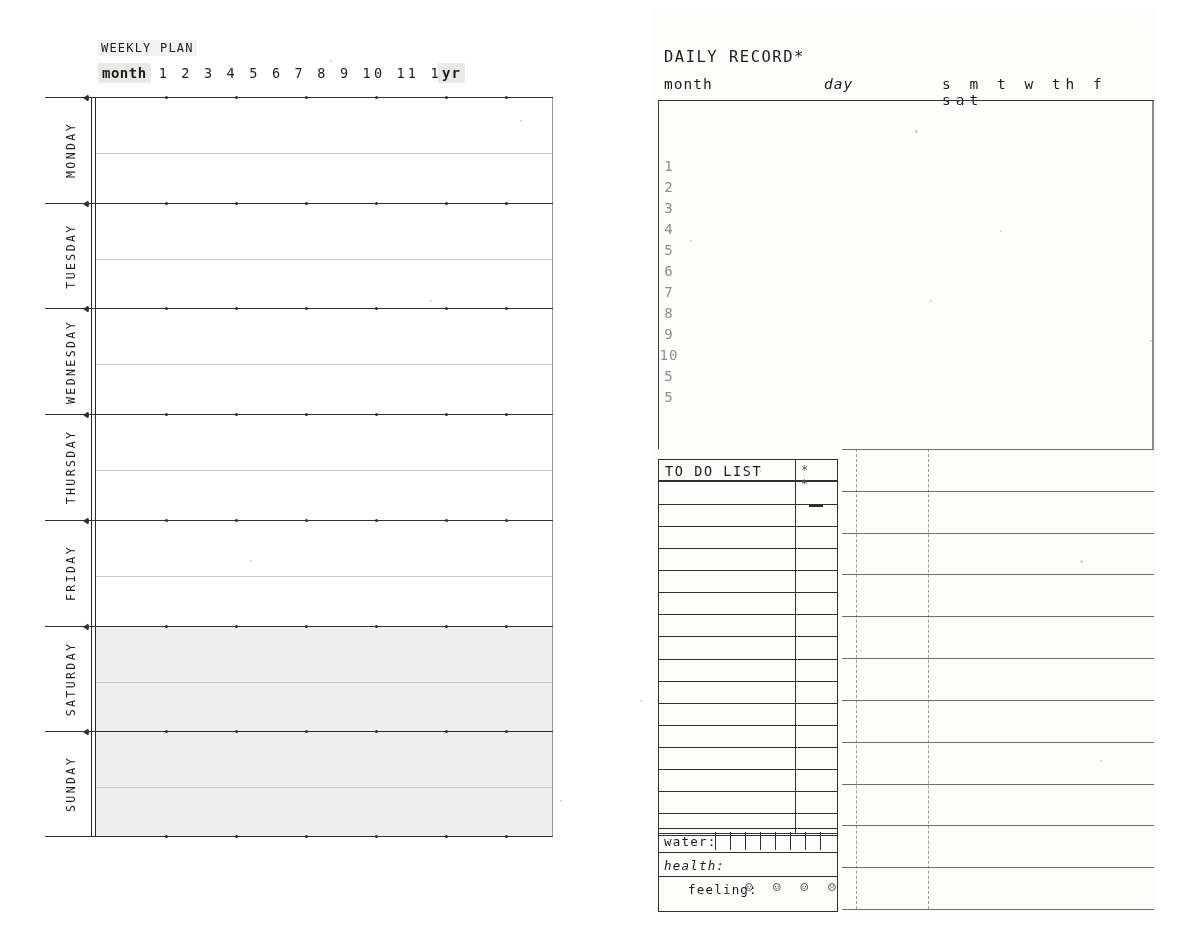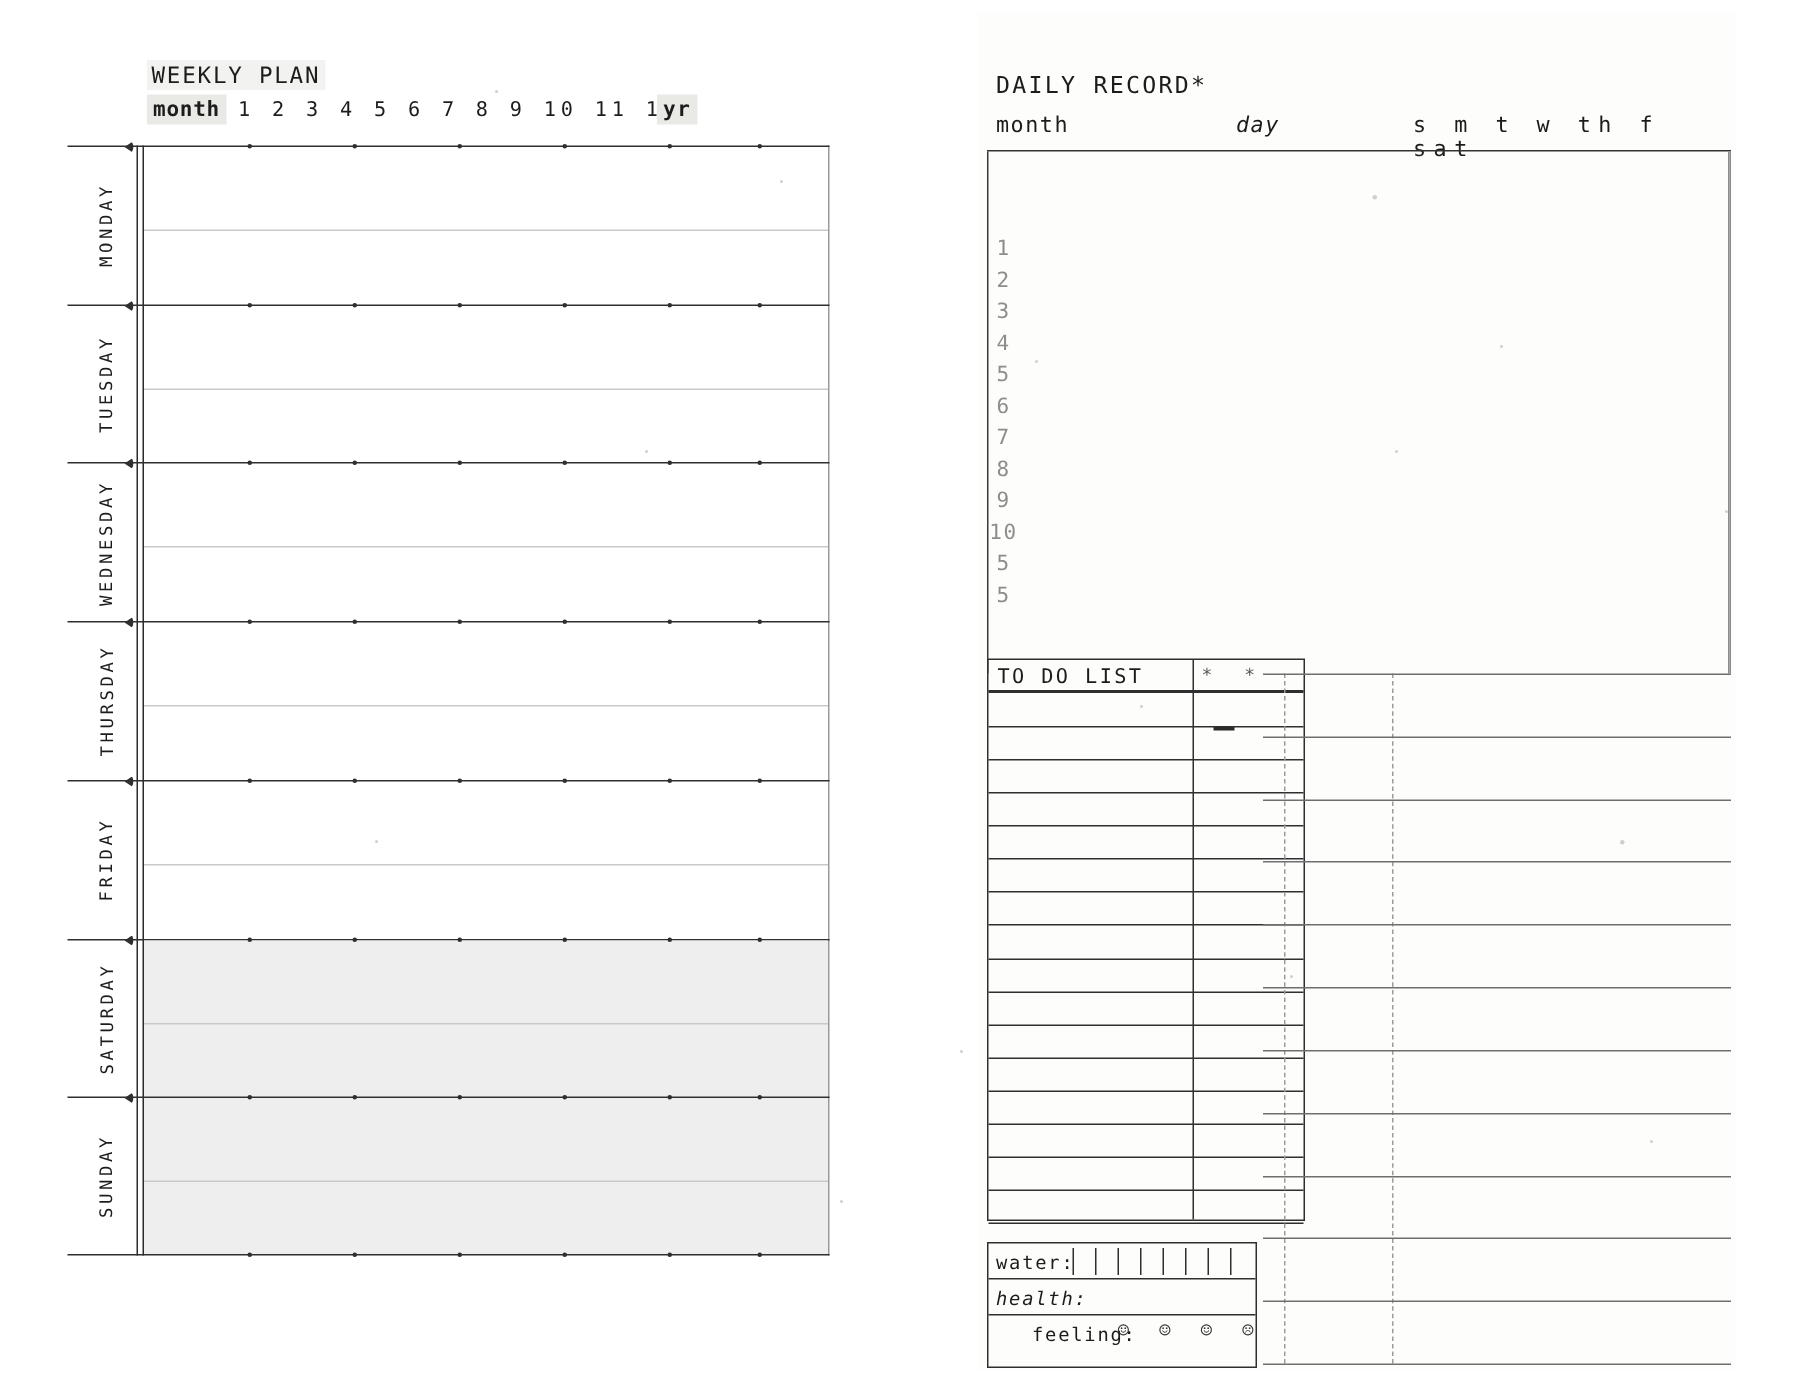--- a/index.html
+++ b/index.html
@@ -18,21 +18,21 @@
 
   
   #weekly-plan {
     position: absolute;
     left: 0; top: 0;
     width: 600px; height: 927px;
   }
   #wp-title {
     position: absolute;
     left: 98px; top: 40px;
-    font-size: 15px;
+    font-size: 12px;
     letter-spacing: 1.2px;
     background: #f2f2f0;
     padding: 1px 3px;
   }
   #wp-monthrow {
     position: absolute;
     left: 98px; top: 62px;
     width: 372px; height: 22px;
     display: flex;
     align-items: center;
@@ -186,22 +186,22 @@
   }
   #dr-panel .vmid {
     position: absolute;
     right: 0; top: 0; bottom: 0;
     width: 1px; background: #8c8c8c;
   }
 
   
   #todo {
     position: absolute;
-    left: 6px; top: 431px;
-    width: 212px; height: 375px;
+    left: 6px; top: 451px;
+    width: 180px; height: 375px;
     border: 1px solid #2f2f2f;
     box-sizing: border-box;
   }
   #todo-head {
     position: absolute;
     left: 0; top: 0;
     width: 100%; height: 22px;
     border-bottom: 2px solid #2f2f2f;
     box-sizing: border-box;
   }

